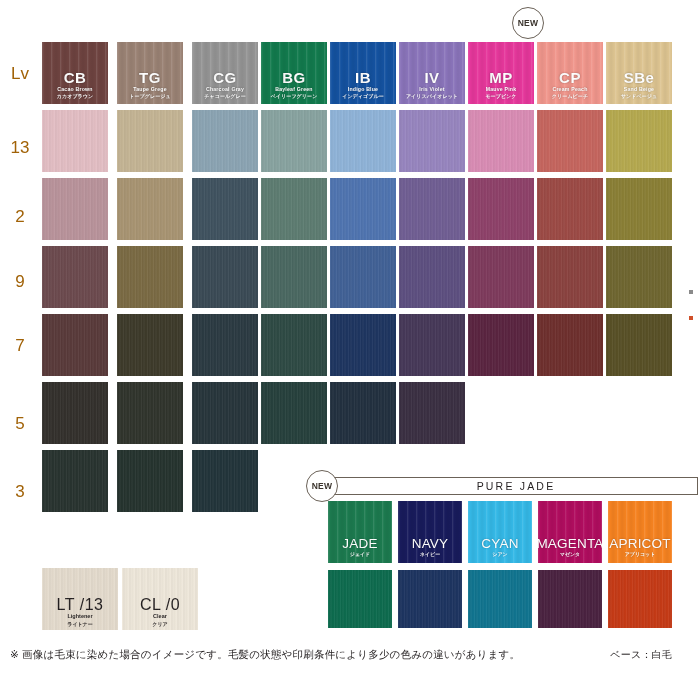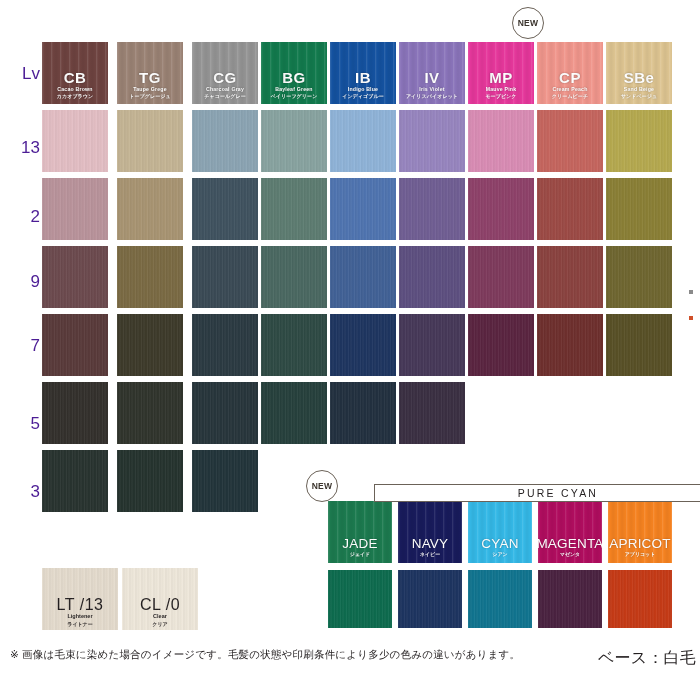--- a/index.html
+++ b/index.html
@@ -7,43 +7,43 @@
     width:700px;height:678px;
     background:#ffffff;
     font-family:"Liberation Sans","DejaVu Sans",sans-serif;
     color:#231f20;
     overflow:hidden;
     position:relative;
   }
   .page{position:relative;width:700px;height:678px;}
 
   
-  .banner{position:absolute;display:flex;align-items:flex-end;gap:42px;}
+  .banner{position:absolute;display:flex;align-items:center;}
   .new-badge{
     width:30px;height:30px;border-radius:50%;
     border:1.2px solid #6b6258;background:#fff;
     display:flex;align-items:center;justify-content:center;
     font-size:8.5px;font-weight:700;letter-spacing:.3px;color:#3a332c;
     z-index:3;flex:none;
   }
   .banner-bar{
     height:18px;margin-left:-6px;
     border:1px solid #6b6258;
     display:flex;align-items:center;justify-content:center;
     background:#fff;
     font-size:10.5px;letter-spacing:2.2px;color:#231f20;
     box-sizing:border-box;
   }
   .banner-bar span{padding-left:2px;}
 
   
   .lv-axis{position:absolute;left:0;top:0;width:40px;height:678px;}
   .lv-label{
-    position:absolute;width:40px;text-align:right;
-    font-size:17px;color:#4c1d95;
+    position:absolute;width:40px;text-align:center;
+    font-size:17px;color:#a16207;
   }
 
   
   .hdr{
     position:absolute;width:66px;height:62px;
     overflow:hidden;
     display:flex;flex-direction:column;align-items:center;justify-content:flex-end;
     padding-bottom:4px;box-sizing:border-box;
     color:#fff;
     text-shadow:0 0 2px rgba(0,0,0,.35);
@@ -99,22 +99,22 @@
   .lt .code{font-size:16px;line-height:1.05;letter-spacing:.5px;}
   .lt .en{font-size:5.5px;font-weight:700;line-height:1.3;}
   .lt .jp{font-size:5px;font-weight:700;line-height:1.3;}
 
   
   .footer-note{
     position:absolute;left:10px;top:648px;
     font-size:10.5px;color:#231f20;letter-spacing:.2px;white-space:nowrap;
   }
   .footer-base{
-    position:absolute;right:4px;top:648px;
-    font-size:16px;color:#231f20;letter-spacing:.2px;white-space:nowrap;
+    position:absolute;right:28px;top:648px;
+    font-size:10px;color:#231f20;letter-spacing:.2px;white-space:nowrap;
   }
   .edge-mark{position:absolute;width:4px;height:4px;}
 </style>
 </head>
 <body>
 
 <div class="page">
 
   <div class="banner" id="trend-banner" style="left:512px;top:7px;">
     <div class="new-badge">NEW</div>
@@ -370,21 +370,21 @@
         <div class="tex"></div>
         <div class="code">CL /0</div>
         <div class="en">Clear</div>
         <div class="jp">クリア</div>
       </div>
     </div>
 
   <div class="banner" id="pure-banner" style="left:306px;top:470px;">
     <div class="new-badge">NEW</div>
     <div class="banner-bar" style="width:366px;">
-      <span>PURE CYAN</span>
+      <span>PURE JADE</span>
     </div>
   </div>
 
   <div class="edge-mark" style="left:689px;top:290px;background:#8a8a8a;"></div>
   <div class="edge-mark" style="left:689px;top:316px;background:#d0502a;"></div>
 
   <div class="footer-note">※ 画像は毛束に染めた場合のイメージです。毛髪の状態や印刷条件により多少の色みの違いがあります。</div>
   <div class="footer-base">ベース：白毛</div>
 
 </div>

